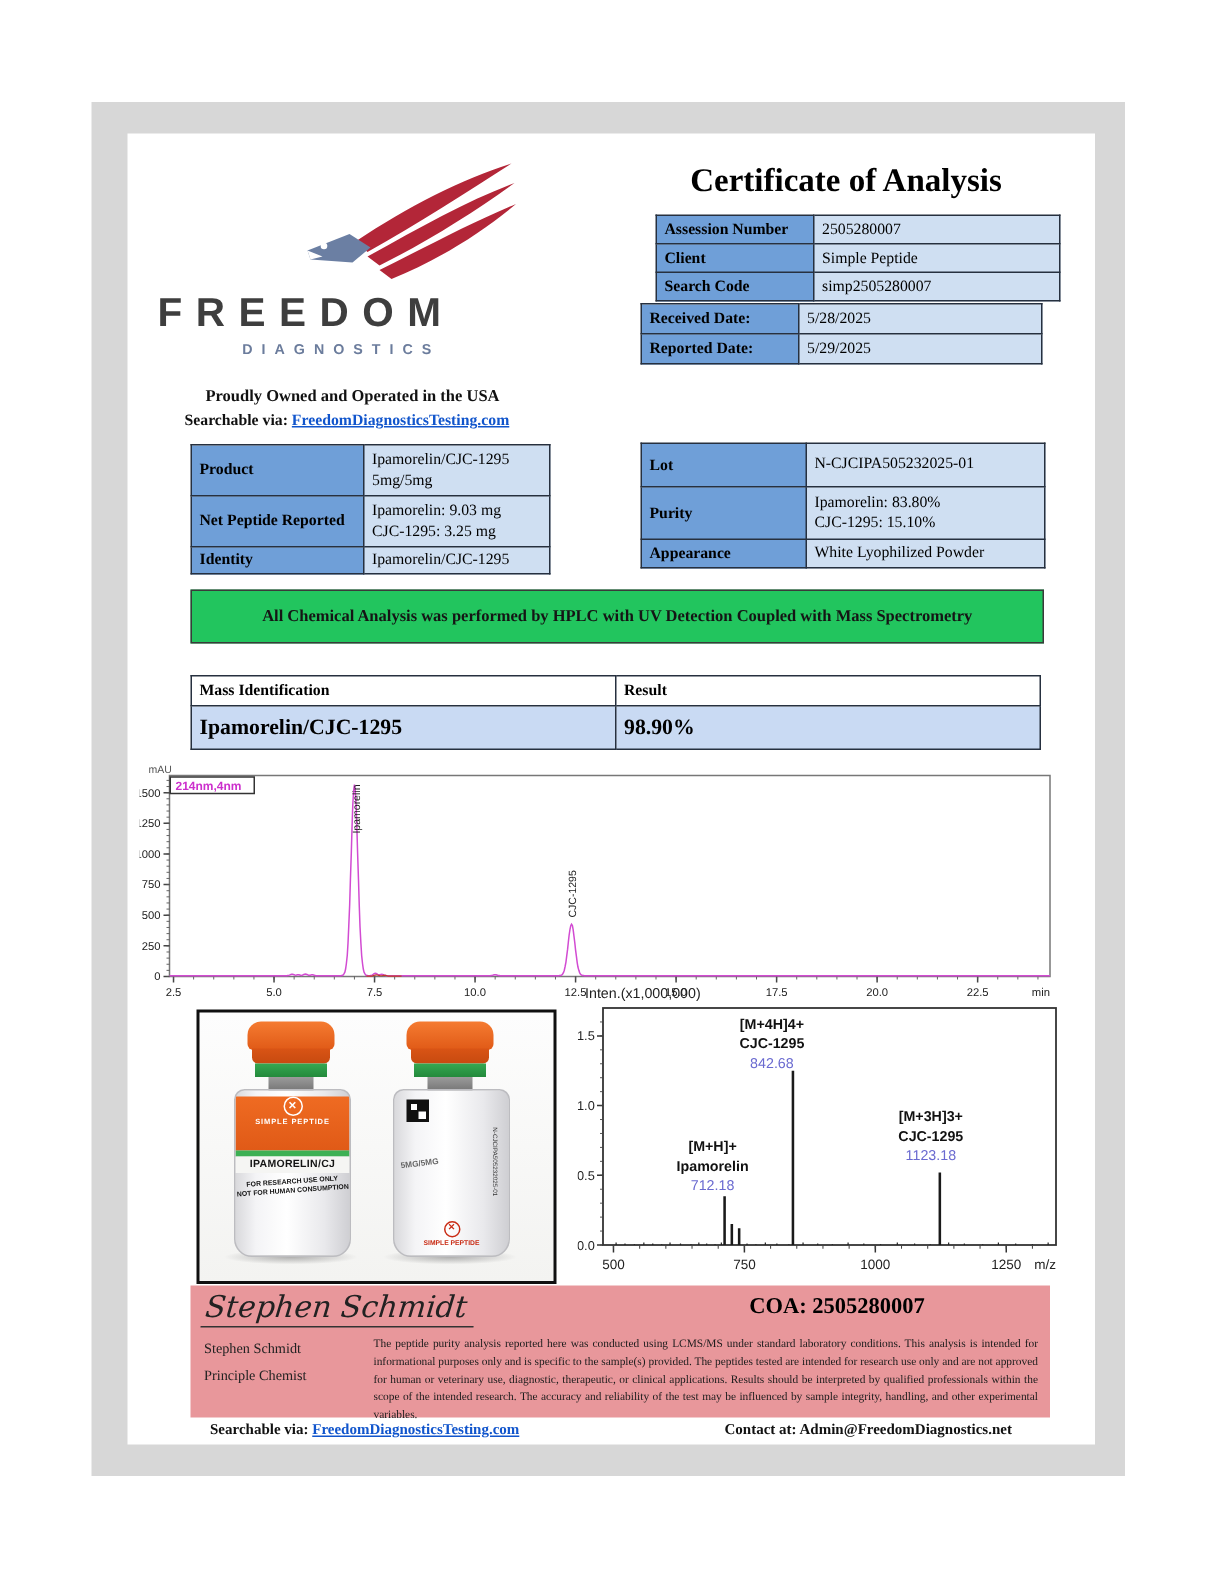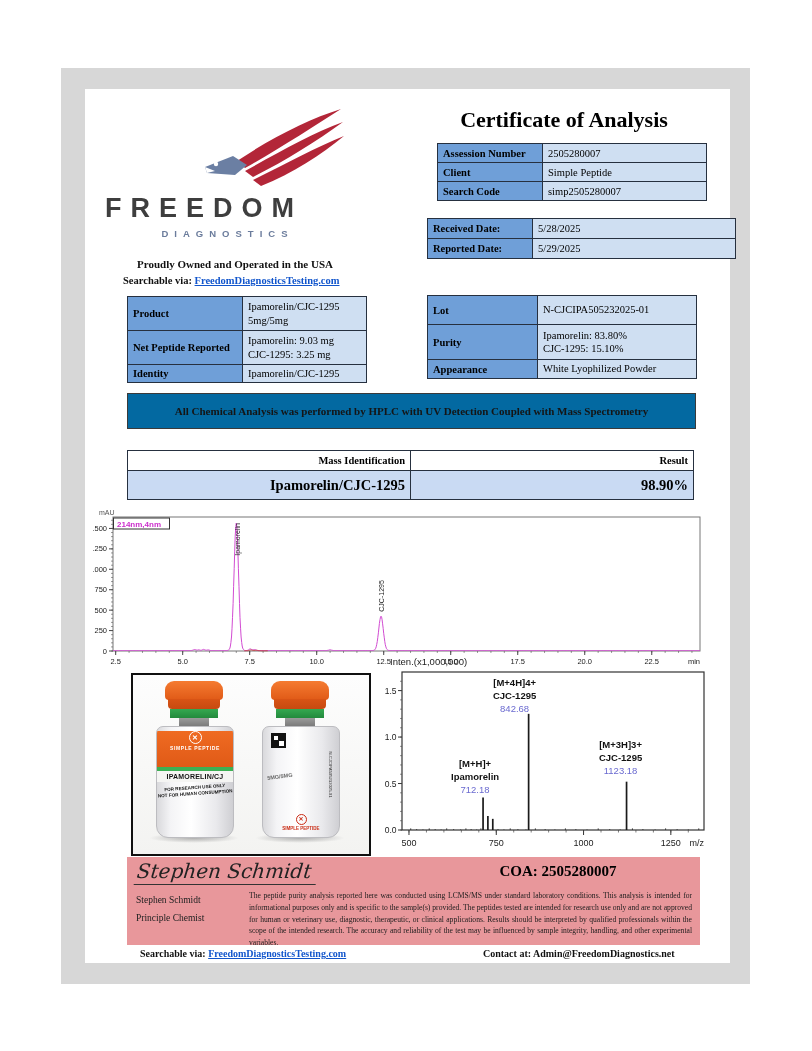--- a/index.html
+++ b/index.html
@@ -18,25 +18,25 @@
   .searchable-top{left:38px;top:186px;font-size:10.5px;font-weight:700;color:#111;}
   .doc-title{left:345px;top:18px;width:268px;text-align:center;font-size:22px;font-weight:700;color:#000;}
   a.link{color:#1155cc;text-decoration:underline;font-weight:700;}
   
   table.coa{border-collapse:collapse;table-layout:fixed;}
   table.coa td{border:1.5px solid #26303f;vertical-align:middle;padding:1px 5px;font-size:10.5px;color:#000;}
   td.lbl{background:#6f9fd8;font-weight:700;}
   td.val{background:#cfdff2;}
   .line{display:block;line-height:1.25;}
   
-  .banner{left:42px;top:304px;width:567px;height:34px;background:#0369a1;border:1.5px solid #3a3a3a;
+  .banner{left:42px;top:304px;width:567px;height:34px;background:#22c55e;border:1.5px solid #3a3a3a;
     display:flex;align-items:center;justify-content:center;font-weight:700;font-size:11px;color:#151515;}
   
   .mass-table{left:42px;top:361px;}
-  .mass-table td{border:1.5px solid #222;text-align:right;}
+  .mass-table td{border:1.5px solid #222;text-align:left;}
   .mass-table .hdr td{background:#fff;font-weight:700;font-size:10.5px;height:17px;}
   .mass-table .row td{background:#c9daf3;font-weight:700;font-size:14.5px;height:26px;}
   
   .chrom{left:8px;top:418px;width:616px;height:165px;}
   .ms{left:300px;top:563px;width:322px;height:200px;}
   svg{display:block;}
   
   .photo{left:46px;top:584px;width:236px;height:179px;border:2px solid #101010;
     background:linear-gradient(180deg,#fdfdfd,#f3f3f1);}
   .vial{position:absolute;width:78px;}
@@ -118,21 +118,21 @@
           <td class="lbl" style="height:16px">Client</td>
           <td class="val">Simple Peptide</td>
         </tr>
     <tr>
           <td class="lbl" style="height:16px">Search Code</td>
           <td class="val">simp2505280007</td>
         </tr>
   </tbody>
     </table>
 
-  <table class="coa abs" style="left:342px;top:129px;width:309px;">
+  <table class="coa abs" style="left:342px;top:113px;width:268px;">
     <colgroup>
         <col style="width:105px">
         <col>
       </colgroup>
     <tbody>
         <tr>
           <td class="lbl" style="height:17px">Received Date:</td>
           <td class="val">5/28/2025</td>
         </tr>
     <tr>

